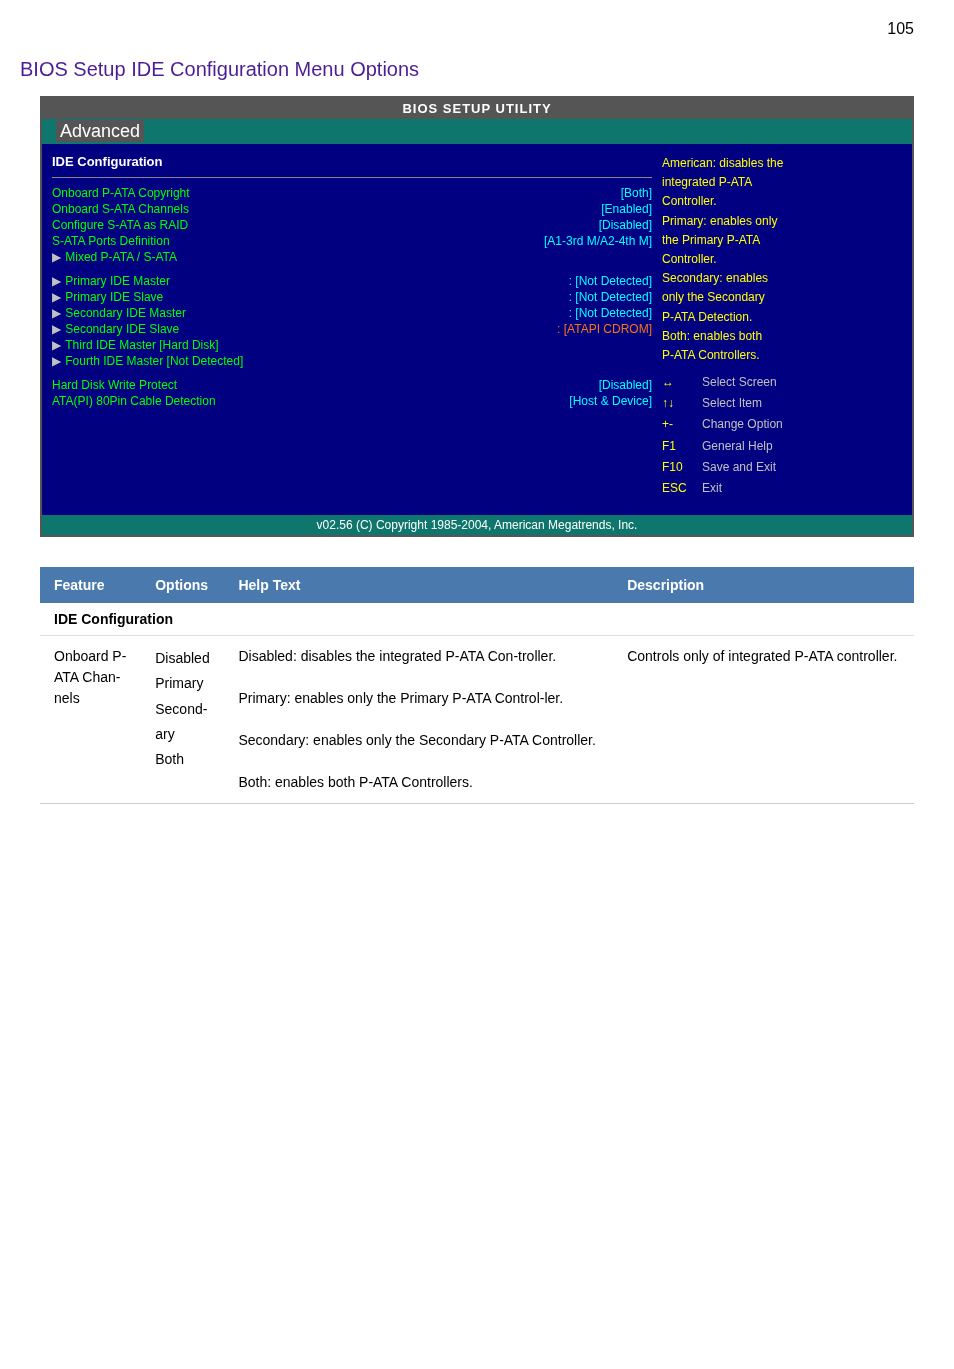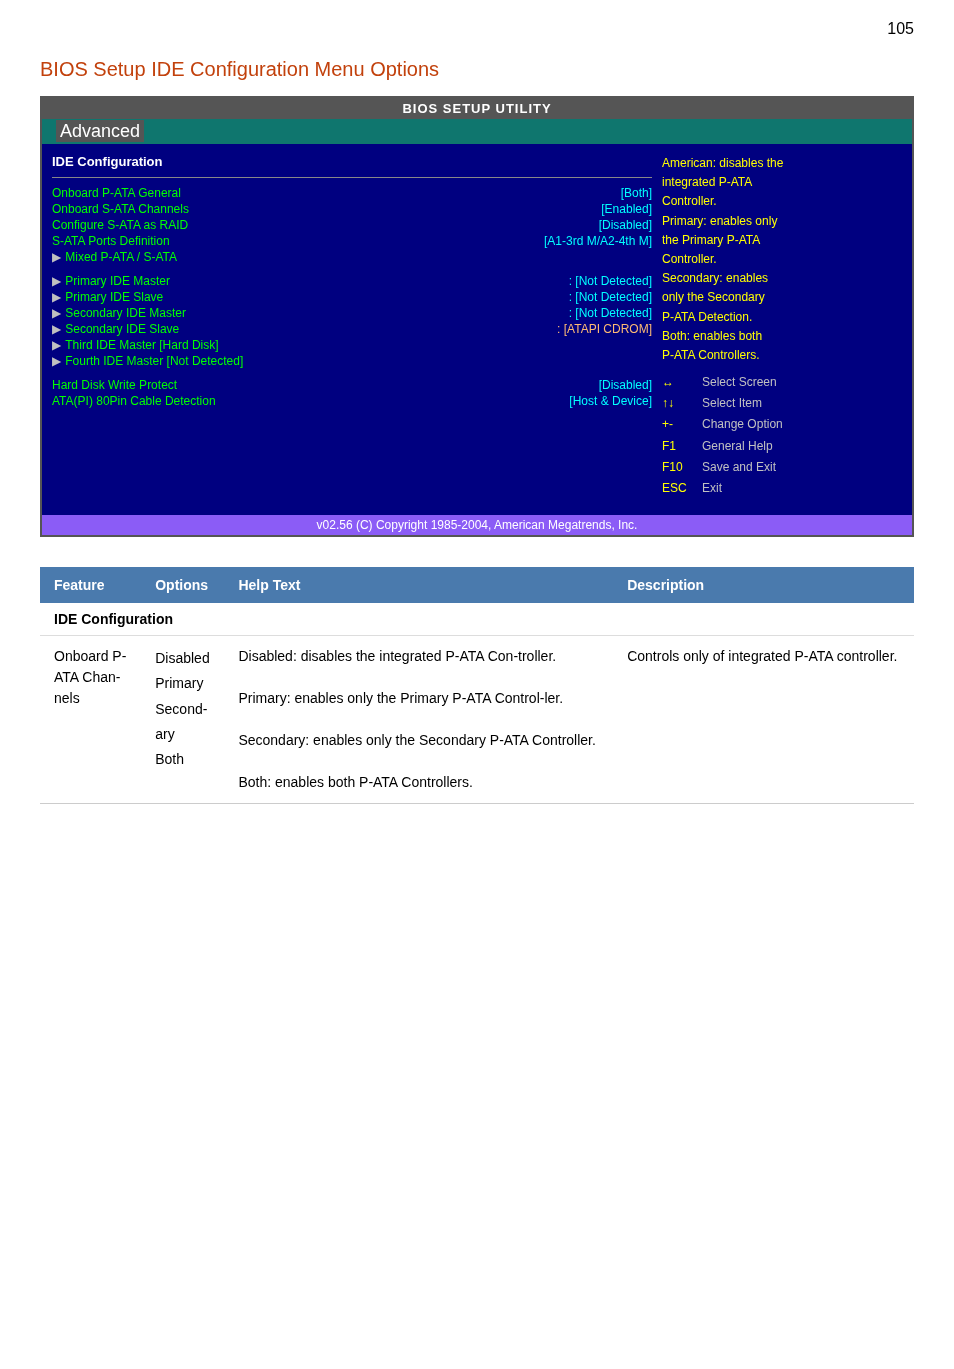--- a/index.html
+++ b/index.html
@@ -15,22 +15,22 @@
       text-align: right;
       padding: 20px 40px 10px 0;
       font-size: 16px;
       color: #000;
       margin-left: 29px;
     }
 
     .section-title {
       font-size: 20px;
       font-weight: normal;
-      margin: 10px 40px 15px 40px;
-      color: #c2410c;
+      margin: 10px 40px 15px 20px;
+      color: #4c1d95;
     }
 
     
     .bios-screen {
       margin: 0 40px 30px 40px;
       border: 2px solid #555;
       background: #000080;
       color: #c0c0c0;
       font-family: Liberation Sans, sans-serif;
       font-size: 13px;
@@ -132,21 +132,21 @@
       color: #ffff00;
       width: 40px;
       flex-shrink: 0;
     }
 
     .bios-help-row .key-desc {
       color: #c0c0c0;
     }
 
     .bios-footer {
-      background: #8b5cf6;
+      background: #0f766e;
       color: #fff;
       text-align: center;
       padding: 3px 0;
       font-size: 12px;
       margin-top: 5px;
     }
 
     .bios-spacer { height: 6px; }
 
     
@@ -206,21 +206,21 @@
   <div class="bios-title-bar">BIOS SETUP UTILITY</div>
   <div class="bios-menu-bar">
     <span>Advanced</span>
   </div>
   <div class="bios-content">
     <div class="bios-left">
       <div class="bios-section-header">IDE Configuration</div>
       <div class="bios-divider"></div>
 
       <div class="bios-item">
-        <span class="item-label">Onboard P-ATA General</span>
+        <span class="item-label">Onboard P-ATA Copyright</span>
         <span class="item-value">[Both]</span>
       </div>
       <div class="bios-item">
         <span class="item-label">Onboard S-ATA Channels</span>
         <span class="item-value">[Enabled]</span>
       </div>
       <div class="bios-item">
         <span class="item-label">Configure S-ATA as RAID</span>
         <span class="item-value">[Disabled]</span>
       </div>
@@ -247,21 +247,21 @@
         <span style="margin-left:auto; color:#00ffff;">: [Not Detected]</span>
       </div>
       <div class="bios-arrow-item">
         <span class="bios-arrow">▶</span>
         <span>Secondary IDE Master</span>
         <span style="margin-left:auto; color:#00ffff;">: [Not Detected]</span>
       </div>
       <div class="bios-arrow-item">
         <span class="bios-arrow">▶</span>
         <span>Secondary IDE Slave</span>
-        <span style="margin-left:auto; color:#fdba74;">: [ATAPI CDROM]</span>
+        <span style="margin-left:auto; color:#f97316;">: [ATAPI CDROM]</span>
       </div>
       <div class="bios-arrow-item">
         <span class="bios-arrow">▶</span>
         <span>Third IDE Master [Hard Disk]</span>
       </div>
       <div class="bios-arrow-item">
         <span class="bios-arrow">▶</span>
         <span>Fourth IDE Master [Not Detected]</span>
       </div>
 

